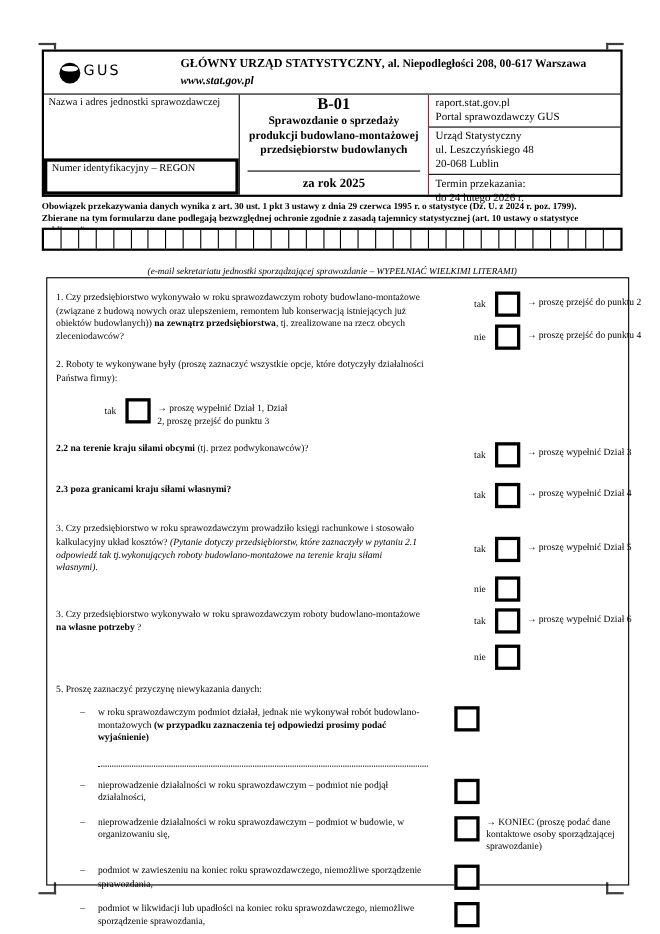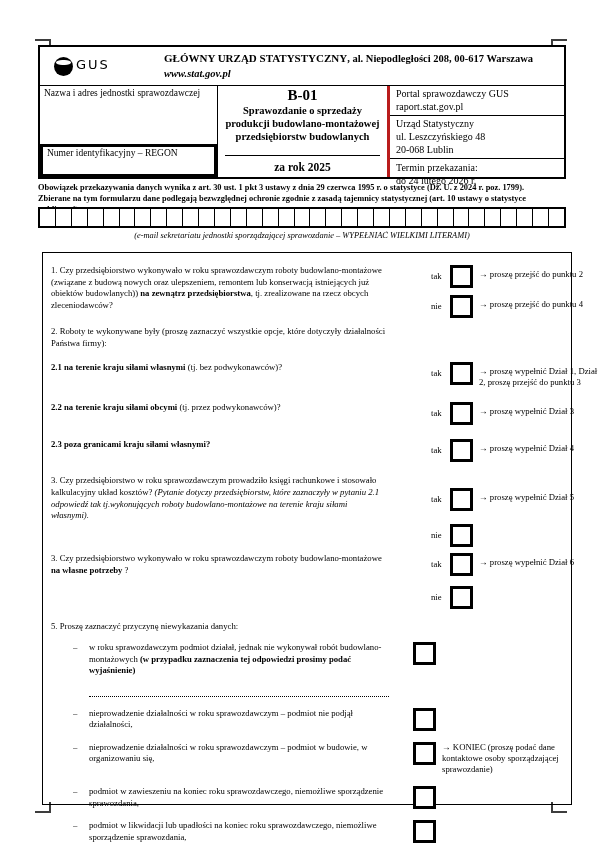--- a/index.html
+++ b/index.html
@@ -22,39 +22,39 @@
   .logo-circle::after { content:""; position:absolute; left:2px; right:2px; top:3px; height:5px; background:#fff; border-radius:50% / 60%; }
   .logo-text { font-family:"DejaVu Sans", sans-serif; font-size:13px; letter-spacing:2px; margin-left:3px; }
   .org-block { font-size:10.5px; line-height:1.35; }
   .org-block .org-name { font-weight:bold; font-size:11px; }
   .org-block .org-rest { font-weight:bold; }
   .org-site { font-weight:bold; font-style:italic; }
   .h-row2 { display:flex; border-top:1px solid #000; height:91px; }
   .col-left { width:178px; flex:none; border-right:1px solid #000; display:flex; flex-direction:column; box-sizing:border-box; }
   .name-cell { flex:1; padding:2px 4px; font-size:9.5px; }
   .regon-cell { height:33px; border:3px solid #000; box-sizing:border-box; padding:1px 4px; font-size:9.5px; }
-  .col-center { width:172px; flex:none; border-right:3px solid #b91c1c; display:flex; flex-direction:column; text-align:center; box-sizing:border-box; }
+  .col-center { width:172px; flex:none; border-right:1px solid #b91c1c; display:flex; flex-direction:column; text-align:center; box-sizing:border-box; }
   .form-code { font-size:15px; font-weight:bold; margin-top:1px; }
   .form-title { font-size:10.5px; font-weight:bold; line-height:1.25; }
   .center-spacer { flex:1; }
   .center-rule { border-top:1px solid #000; margin:0 7px; }
   .form-year { font-size:11.5px; font-weight:bold; padding:5px 0 4px; }
   .col-right { flex:1; display:flex; flex-direction:column; font-size:10px; line-height:1.3; box-sizing:border-box; }
   .portal-cell { padding:1px 6px 2px; border-bottom:1px solid #000; }
   .office-cell { padding:1px 6px 2px; flex:1; border-bottom:1px solid #000; }
   .termin-cell { padding:2px 6px 2px; height:26px; }
 
   
   .legal { position:absolute; left:38px; top:182px; width:528px; font-weight:bold; font-size:8.4px; line-height:1.33; }
 
   
   .email-strip { position:absolute; left:38px; top:207px; width:528px; height:21px; border:2.5px solid #000; box-sizing:border-box; display:flex; background:#fff; }
   .email-cell { flex:1; border-right:1px solid #000; }
   .email-cell:last-child { border-right:none; }
-  .email-caption { position:absolute; left:38px; top:231px; width:528px; text-align:center; font-style:italic; font-size:8.4px; }
+  .email-caption { position:absolute; left:38px; top:242px; width:528px; text-align:center; font-style:italic; font-size:8.4px; }
 
   
   .main-box { position:absolute; left:42px; top:252px; width:530px; height:553px; border:1.5px solid #000; box-sizing:border-box; padding:12px 0 0 8px; }
   .qrow { display:flex; align-items:flex-start; }
   .qtext { width:336px; flex:none; font-size:8.7px; line-height:1.33; }
   .ans-col { margin-left:9px; display:flex; flex-direction:column; }
   .ans { display:flex; align-items:flex-start;margin-left:35px; }
   .ans-label { width:19px; flex:none; font-size:8.7px; padding-top:6px; }
   .checkbox { width:17px; height:17px; border:3px solid #000; flex:none; background:#fff; }
   .arrow-text { font-size:8.7px; line-height:1.28; margin-left:6px; width:124px; padding-top:4px; }
@@ -99,22 +99,22 @@
         <div class="form-code">B-01</div>
         <div class="form-title">Sprawozdanie o sprzedaży</div>
         <div class="form-title">produkcji budowlano-montażowej</div>
         <div class="form-title">przedsiębiorstw budowlanych</div>
         <div class="center-spacer"></div>
         <div class="center-rule"></div>
         <div class="form-year">za rok 2025</div>
       </div>
       <div class="col-right">
         <div class="portal-cell">
+          <div>raport.stat.gov.pl</div>
           <div>Portal sprawozdawczy GUS</div>
-          <div>raport.stat.gov.pl</div>
         </div>
         <div class="office-cell">
           <div>Urząd Statystyczny</div>
           <div>ul. Leszczyńskiego 48</div>
           <div>20-068 Lublin</div>
         </div>
         <div class="termin-cell">
           <div>Termin przekazania:</div>
           <div>do 24 lutego 2026 r.</div>
         </div>
@@ -180,23 +180,20 @@
           <span class="ans-label">nie</span>
           <span class="checkbox"></span>
           <span class="arrow-text">→ proszę przejść do punktu 4</span>
         </div>
       </div>
     </div>
 
     <div class="qtext" style="margin-bottom:13px;">2. Roboty te wykonywane były (proszę zaznaczyć wszystkie opcje, które dotyczyły działalności Państwa firmy):</div>
 
     <div class="qrow" style="margin-bottom:14px;">
-      <div class="qtext">
-        <span class="b">2.1 na terenie kraju siłami własnymi</span><span> (tj. bez podwykonawców)?</span>
-      </div>
       <div class="ans-col">
         <div class="ans">
           <span class="ans-label">tak</span>
           <span class="checkbox"></span>
           <span class="arrow-text">→ proszę wypełnić Dział 1, Dział 2, proszę przejść do punktu 3</span>
         </div>
       </div>
     </div>
 
     <div class="qrow" style="margin-bottom:14px;">

